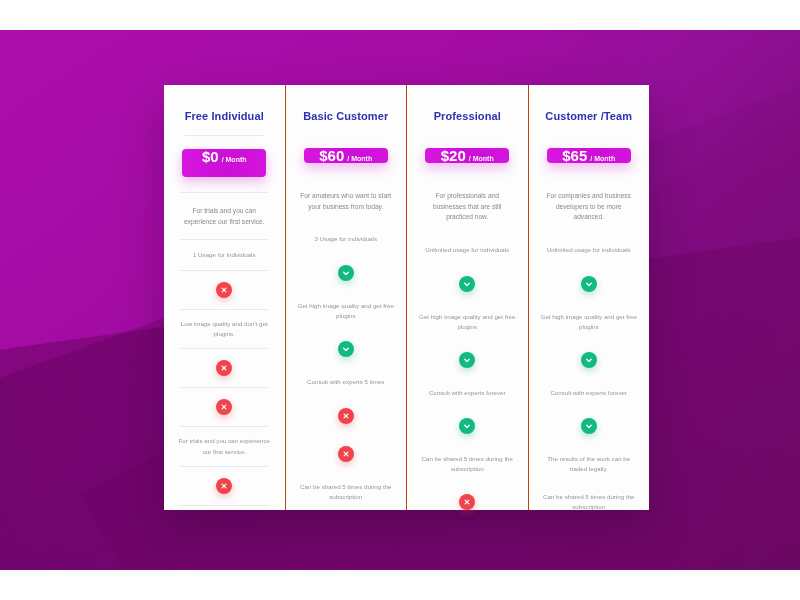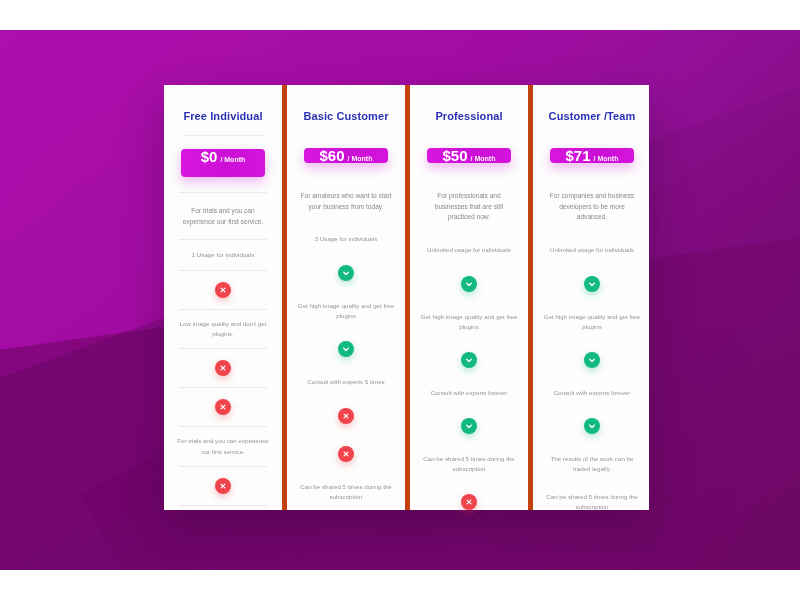--- a/index.html
+++ b/index.html
@@ -66,21 +66,21 @@
     box-shadow:0 18px 40px rgba(40,0,40,0.30);
   }
   .col {
     flex:1 1 0;
     position:relative;
     padding:0 9px;
     display:flex;
     flex-direction:column;
     align-items:center;
   }
-  .col + .col { border-left:5px solid #c2410c; }
+  .col + .col { border-left:1px solid #c2410c; }
 
   .col-title {
     font-size:11px;
     font-weight:bold;
     color:#2b32b2;
     letter-spacing:0.1px;
     margin-top:25px;
     text-align:center;
     white-space:nowrap;
   }
@@ -281,21 +281,21 @@
         <div class="row">
           <div class="feat-text" style="margin: 9px 0px;">Can be shared 5 times during the subscription</div>
         </div>
         <div class="sep wide" style="margin-top: 0px;"></div>
         <div class="spacer"></div>
       </div>
       <div class="col">
         <div class="col-title">Professional</div>
         <div class="sep"></div>
         <button class="price-btn">
-          <span class="price-amount">$50</span>
+          <span class="price-amount">$20</span>
           <span class="price-period">/ Month</span>
         </button>
         <div class="sep wide" style="margin-top: 15px;"></div>
         <div class="desc">For professionals and businesses that are still practiced now.</div>
         <div class="sep wide" style="margin-top: 12px;"></div>
         <div class="feat-text" style="margin-top: 10px;">Unlimited usage for individuals</div>
         <div class="sep wide" style="margin-top: 10px;"></div>
         <div class="row">
           <span class="icon-badge ok" style="margin: 11px 0px;">
             <svg viewBox="0 0 16 16" fill="none" stroke="#ffffff" stroke-width="2.6" stroke-linecap="round" stroke-linejoin="round">
@@ -340,21 +340,21 @@
             </svg>
           </span>
         </div>
         <div class="sep wide" style="margin-top: 0px;"></div>
         <div class="spacer"></div>
       </div>
       <div class="col">
         <div class="col-title">Customer /Team</div>
         <div class="sep"></div>
         <button class="price-btn">
-          <span class="price-amount">$71</span>
+          <span class="price-amount">$65</span>
           <span class="price-period">/ Month</span>
         </button>
         <div class="sep wide" style="margin-top: 15px;"></div>
         <div class="desc">For companies and business developers to be more advanced.</div>
         <div class="sep wide" style="margin-top: 12px;"></div>
         <div class="feat-text" style="margin-top: 10px;">Unlimited usage for individuals</div>
         <div class="sep wide" style="margin-top: 10px;"></div>
         <div class="row">
           <span class="icon-badge ok" style="margin: 11px 0px;">
             <svg viewBox="0 0 16 16" fill="none" stroke="#ffffff" stroke-width="2.6" stroke-linecap="round" stroke-linejoin="round">

